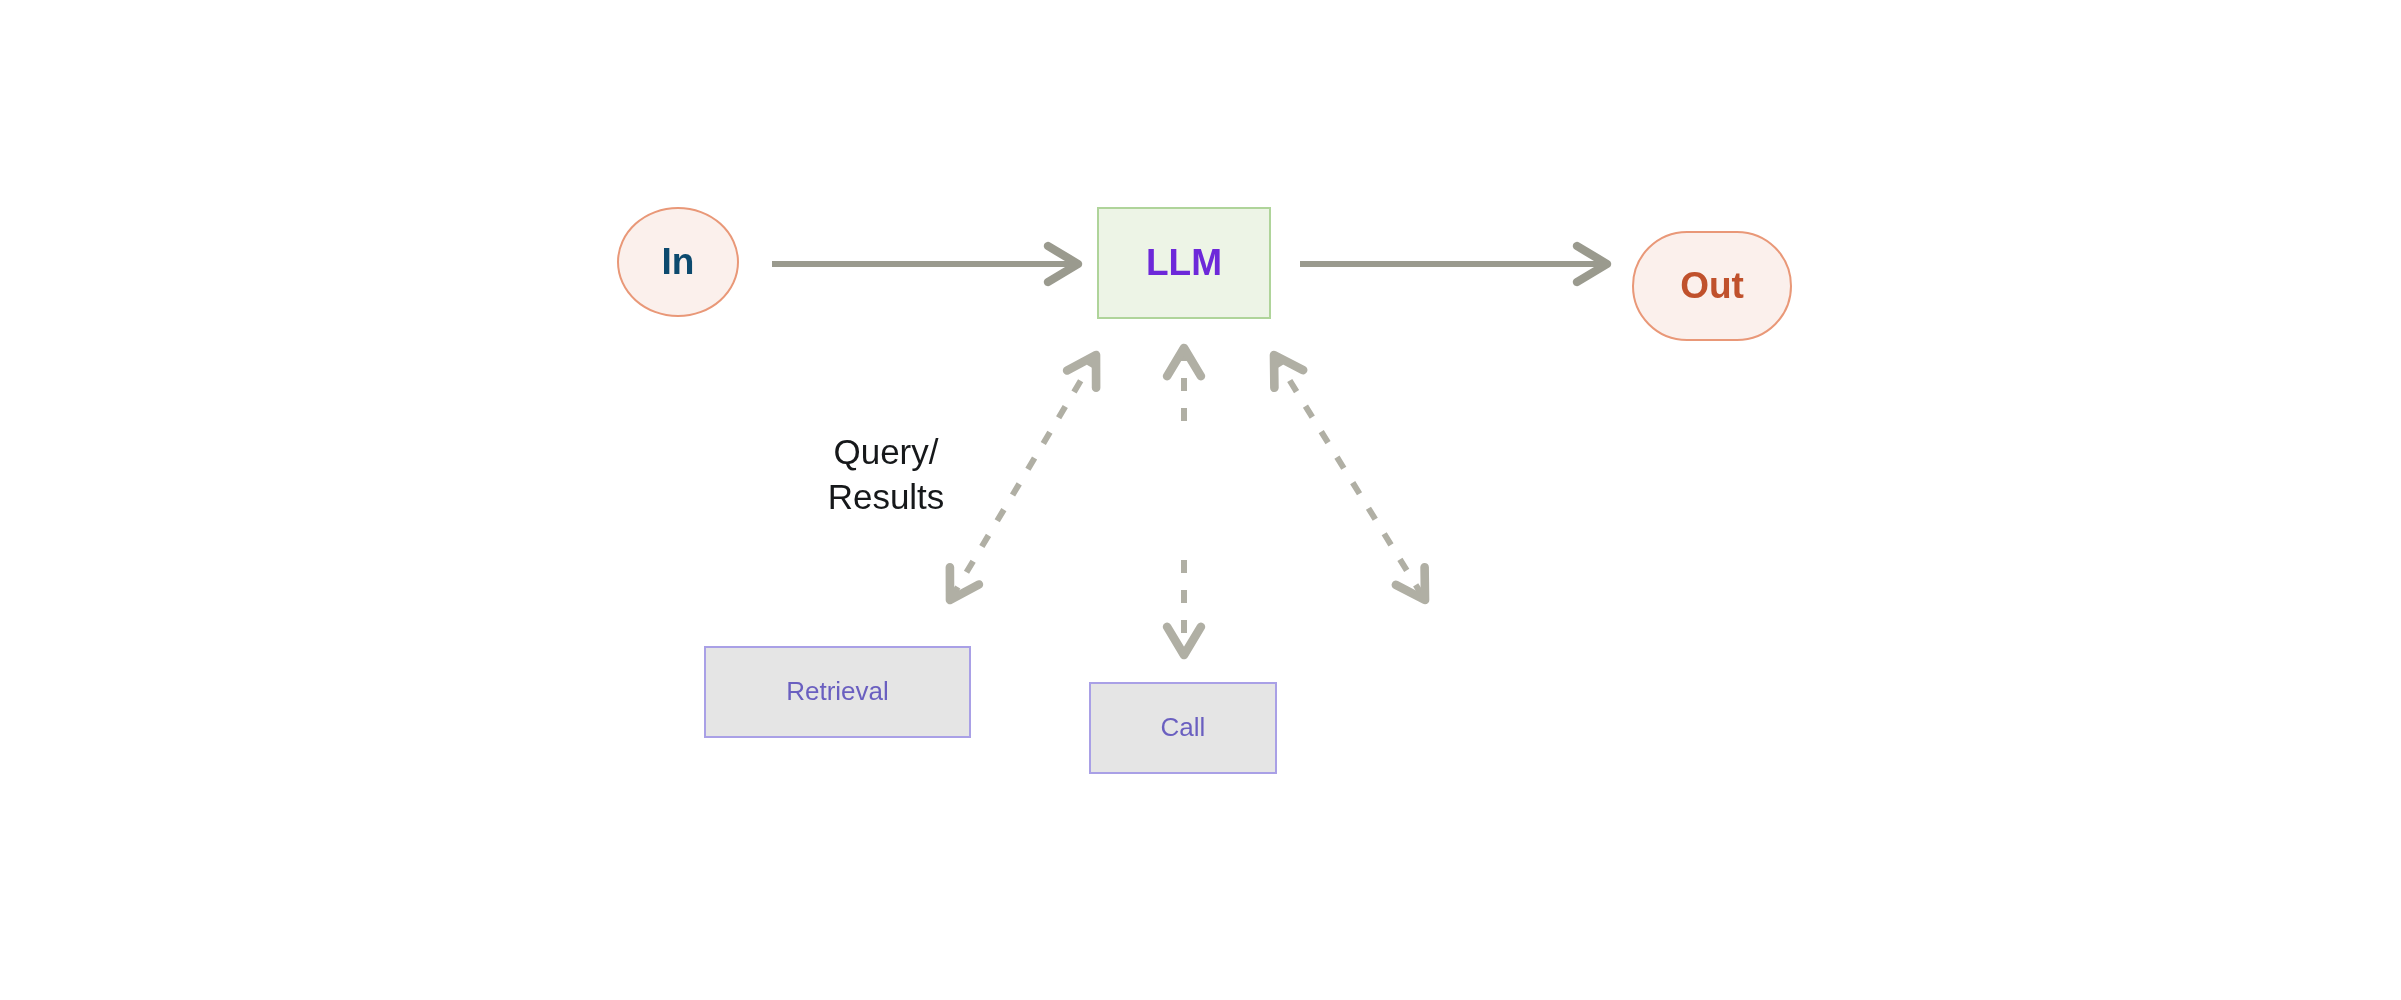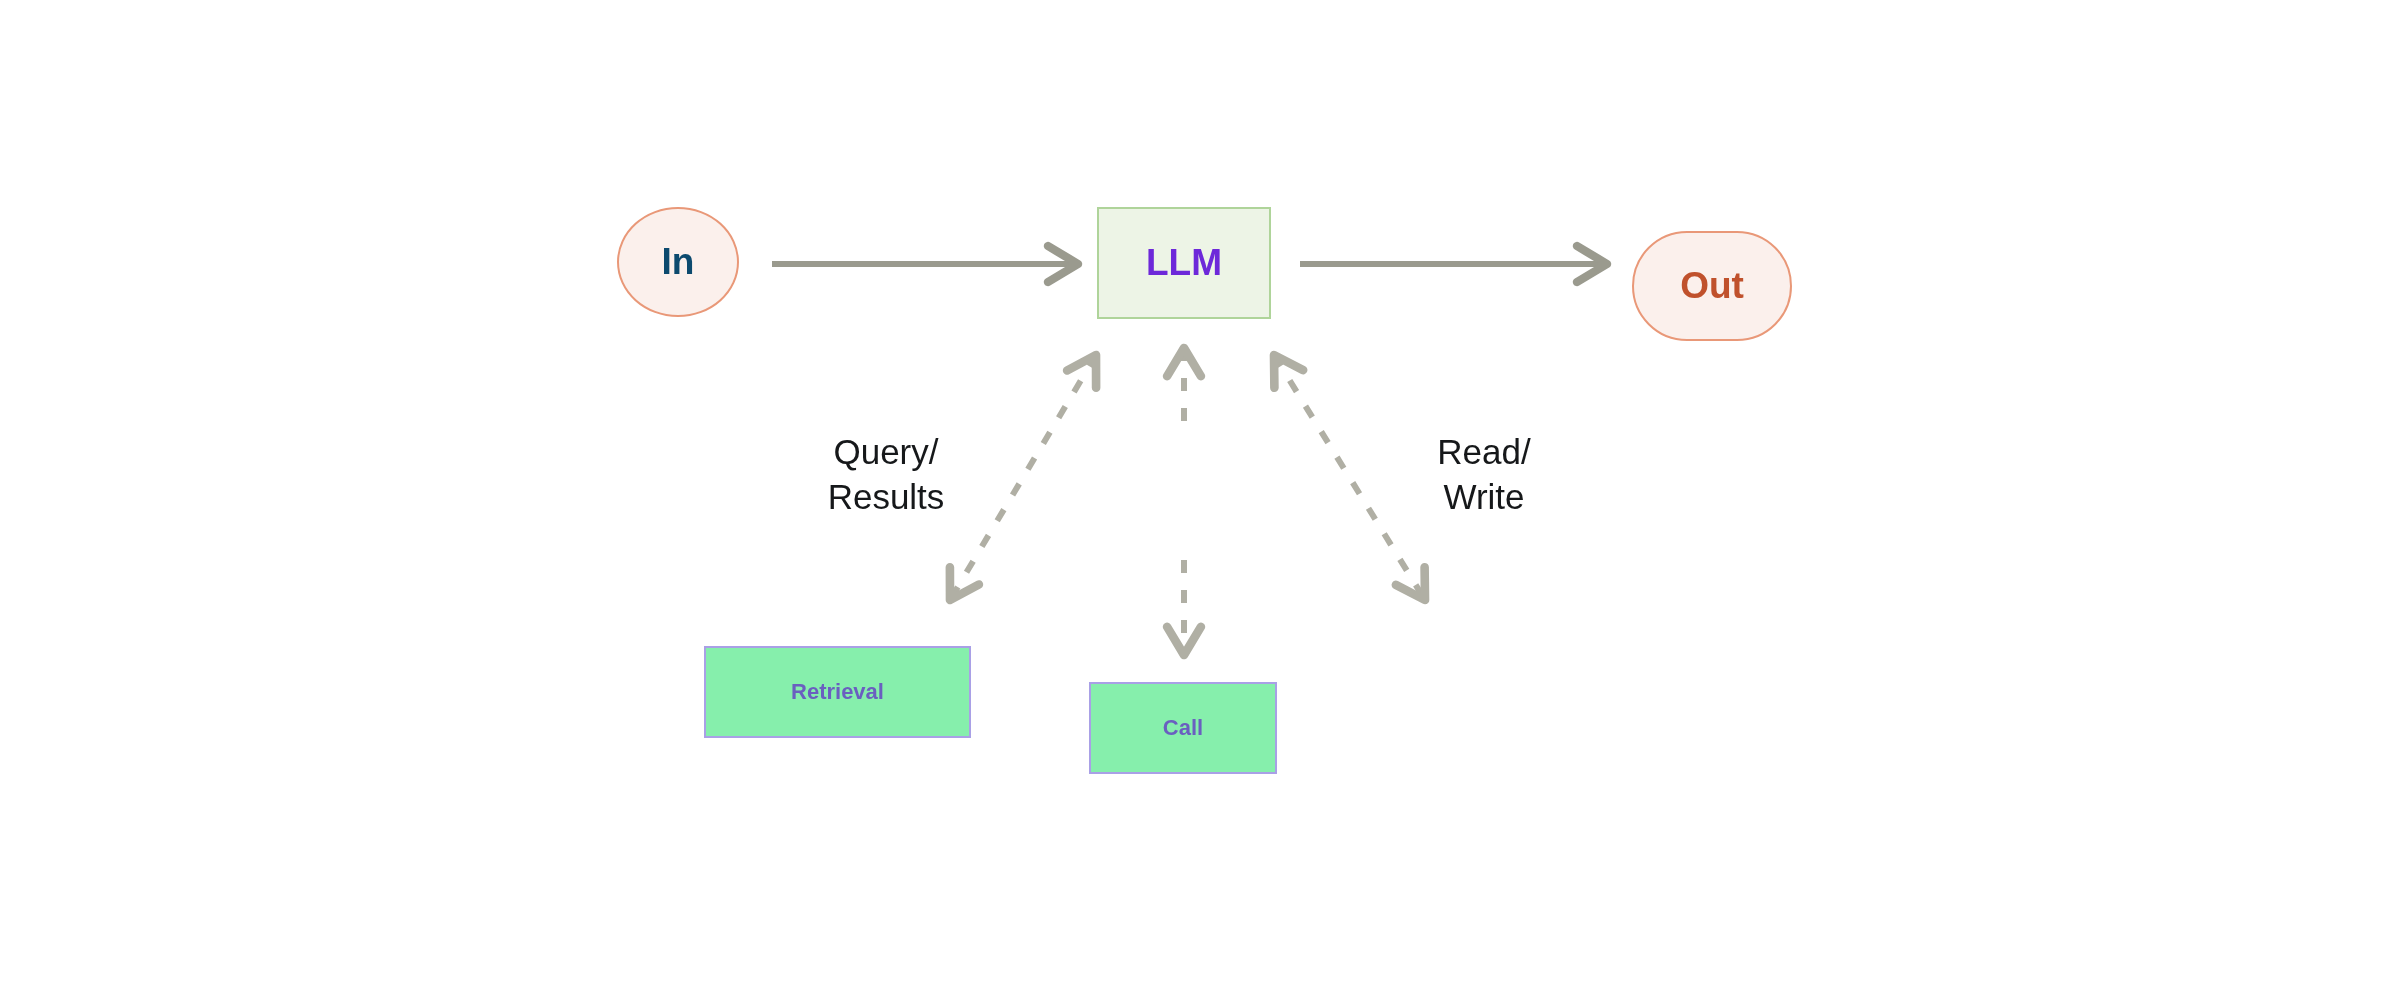--- a/index.html
+++ b/index.html
@@ -73,25 +73,25 @@
     height: 112px;
     background: #EDF4E6;
     border: 2px solid #AFD49A;
     color: #6d28d9;
     font-size: 37px;
     font-weight: 700;
     justify-content: center;
   }
 
   .node-box {
-    background: #86efac;
+    background: #e5e5e5;
     border: 2px solid #A9A0E6;
     color: #6A5FC0;
-    font-size: 22px;
-    font-weight: 700;
+    font-size: 26px;
+    font-weight: 400;
   }
 
   .node-retrieval {
     left: 704px;
     top: 646px;
     width: 267px;
     height: 92px;
   }
 
   .node-tools {
@@ -190,16 +190,14 @@
 
   <div class="node node-box node-tools">
     <span>Call</span>
   </div>
 
 
   <div class="edge-label label-query">Query/
 Results</div>
 
 
-  <div class="edge-label label-read">Read/
-Write</div>
 
 </div>
 
 </body></html>

